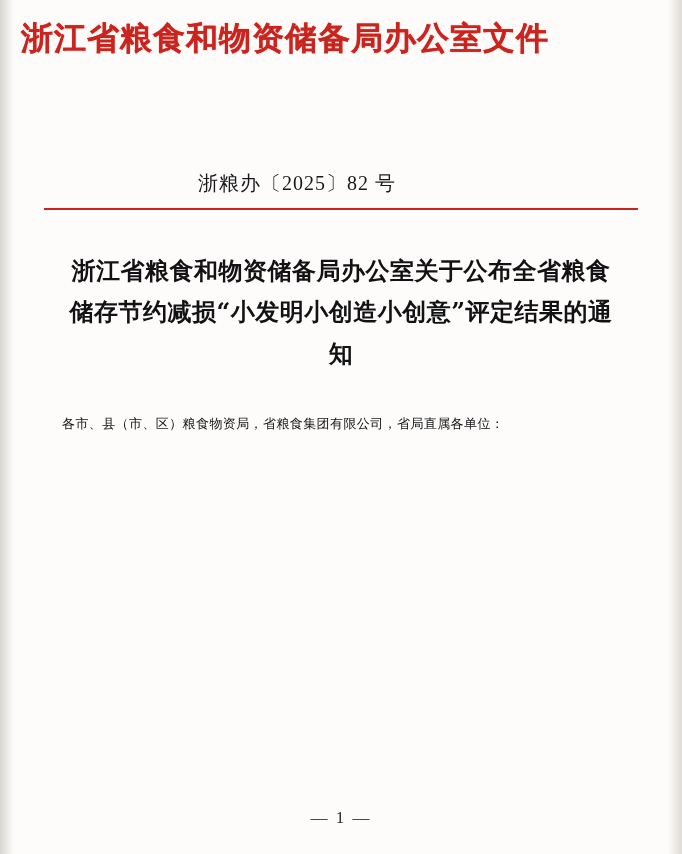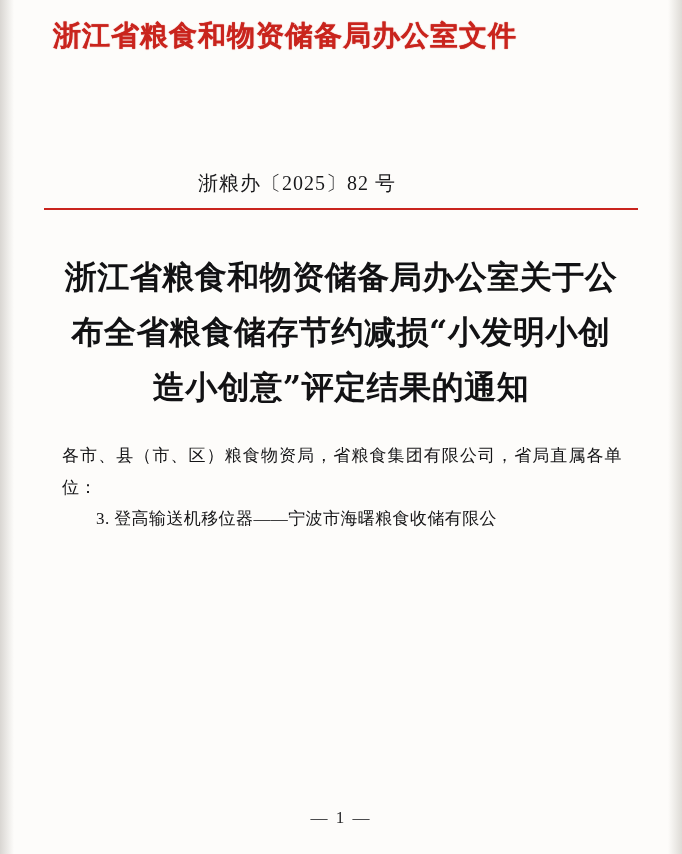--- a/index.html
+++ b/index.html
@@ -38,21 +38,21 @@
 
   .doc-title {
     position: absolute;
     top: 18px;
     left: 0;
     width: 570px;
     text-align: center;
     color: #c9241d;
     font-family: "DejaVu Serif", "Liberation Serif", serif;
     font-weight: bold;
-    font-size: 28px;
+    font-size: 32px;
     letter-spacing: 1px;
     line-height: 1.25;
     text-shadow: 0 0 1px #c9241d;
     white-space: nowrap;
   }
 
   .doc-number {
     position: absolute;
     top: 170px;
     left: 0;
@@ -73,36 +73,35 @@
   }
 
   .headline {
     position: absolute;
     top: 250px;
     left: 62px;
     width: 558px;
     text-align: center;
     font-family: "DejaVu Serif", "Liberation Serif", serif;
     font-weight: bold;
-    font-size: 32px;
+    font-size: 24px;
     line-height: 1.72;
     color: #121214;
     letter-spacing: 0.5px;
   }
 
   .body-text {
     position: absolute;
     top: 412px;
     left: 62px;
     width: 560px;
-    font-size: 17px;
+    font-size: 13px;
     line-height: 1.86;
     color: #141416;
     letter-spacing: 0.4px;
-    margin-top: 28px;
   }
   .body-text p {
     margin: 0;
     text-align: justify;
     text-justify: inter-ideograph;
   }
   .indent2 {
     text-indent: 2em;
   }
 
@@ -125,18 +124,17 @@
   <div class="doc-title">浙江省粮食和物资储备局办公室文件</div>
 
   <div class="doc-number">浙粮办〔2025〕82 号</div>
 
   <div class="red-rule"></div>
 
   <div class="headline">浙江省粮食和物资储备局办公室关于公布全省粮食储存节约减损“小发明小创造小创意”评定结果的通知</div>
 
   <div class="body-text">
     <p>各市、县（市、区）粮食物资局，省粮食集团有限公司，省局直属各单位：</p>
-    <p class="indent2">3. 登高输送机移位器——宁波市海曙粮食收储有限公</p>
   </div>
 
   <div class="page-number">— 1 —</div>
 
 </div>
 
 </body></html>

